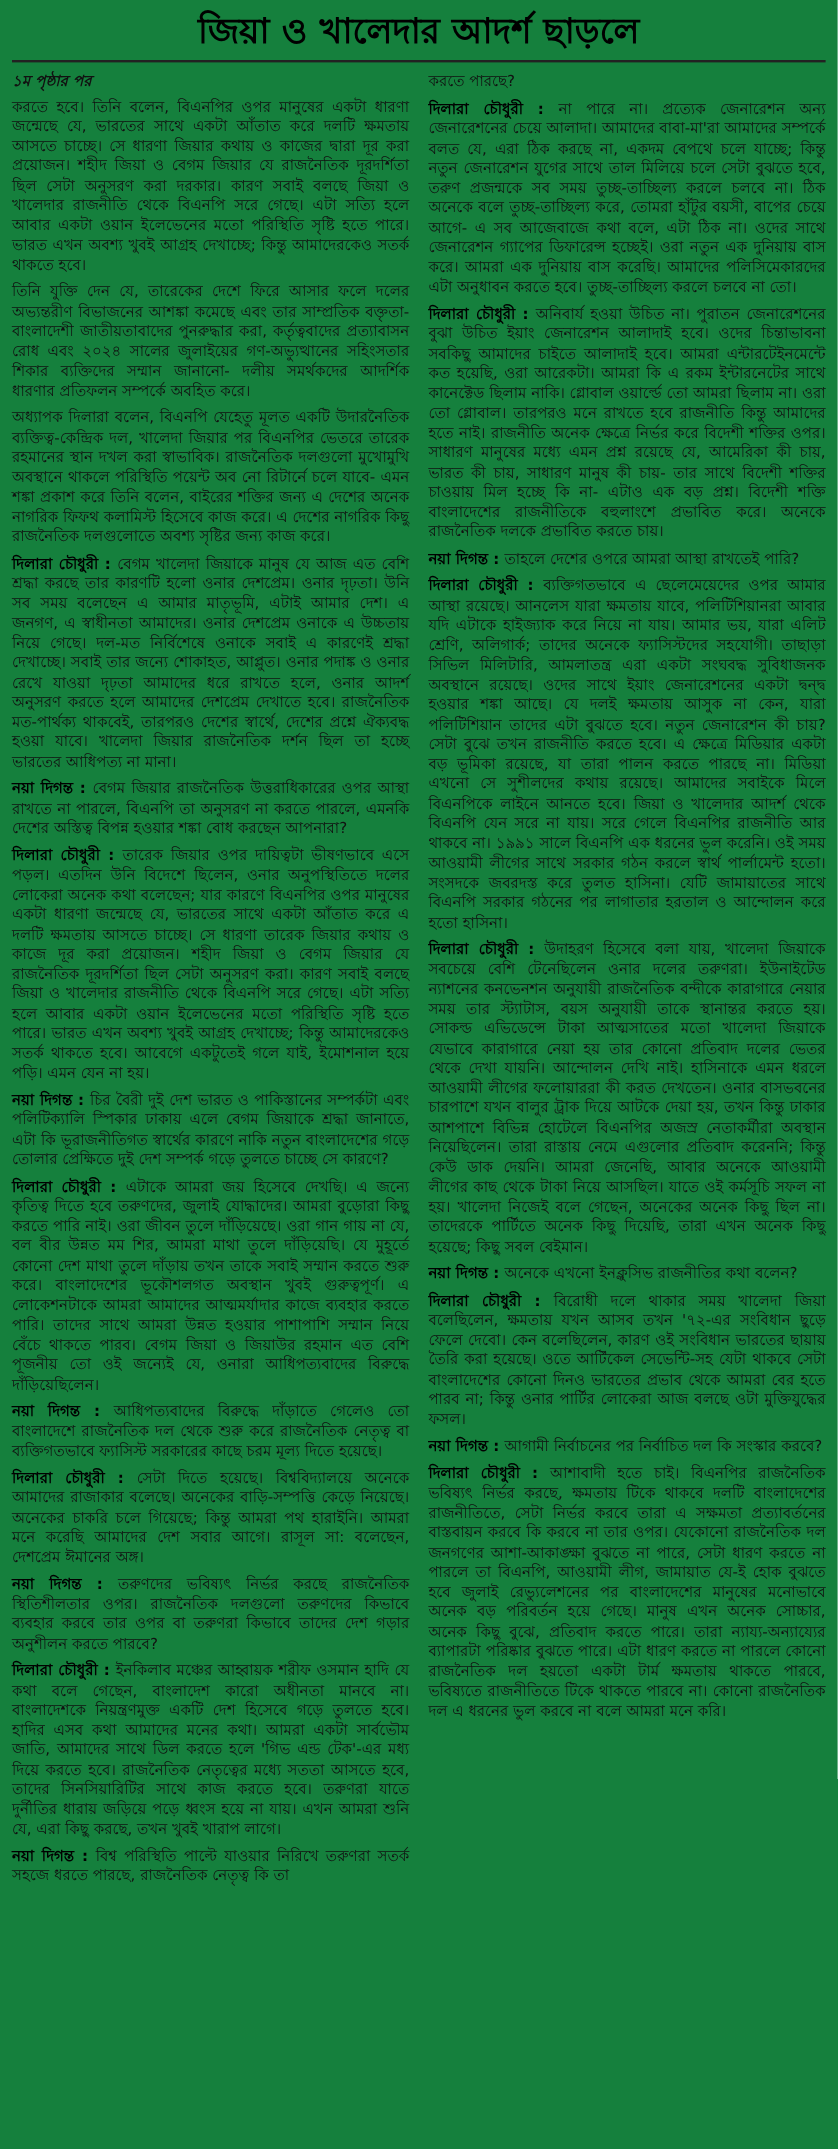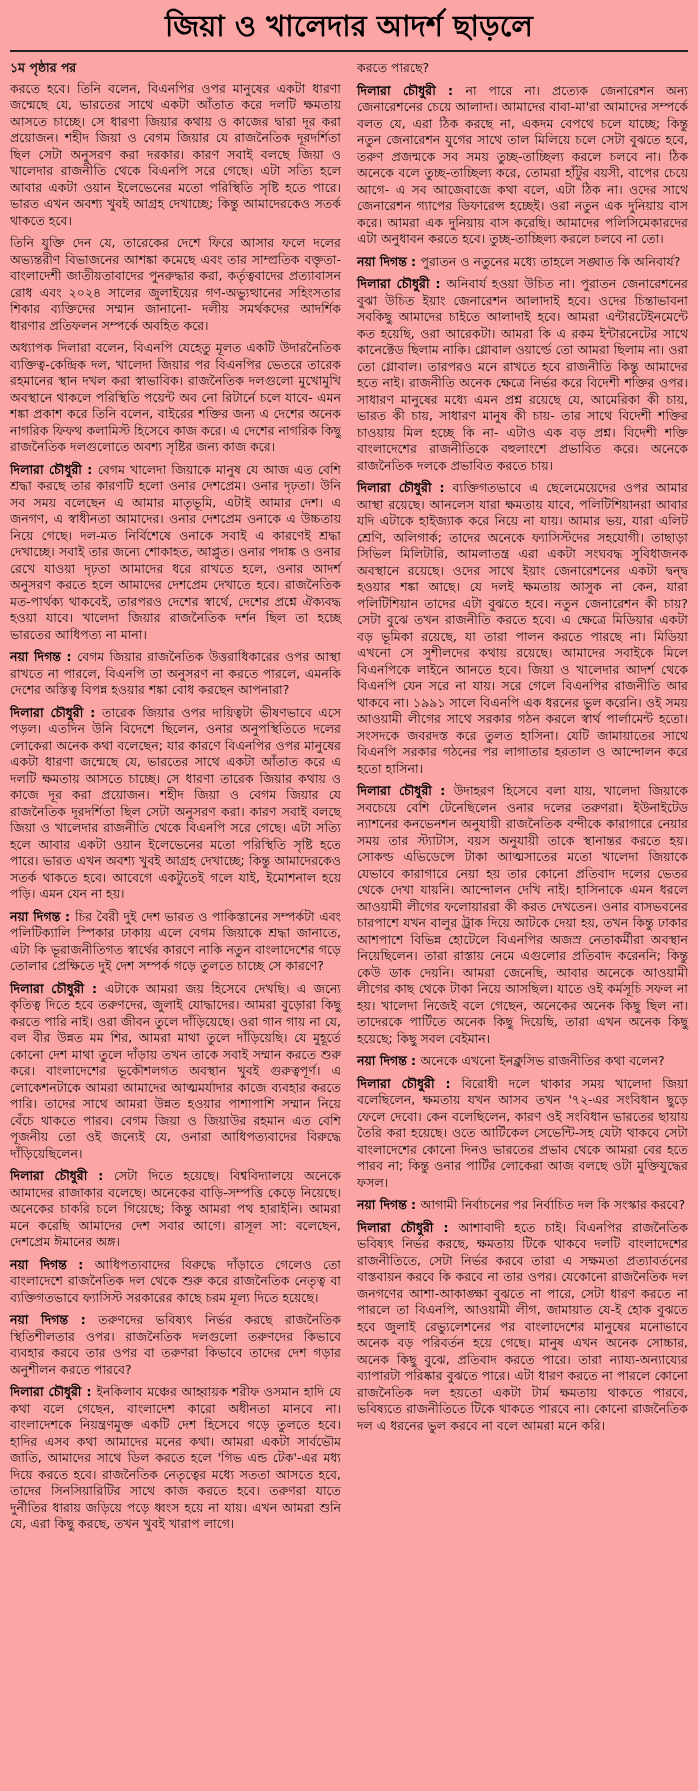--- a/index.html
+++ b/index.html
@@ -10,21 +10,21 @@
   body {
     width: 698px;
     font-family: "DejaVu Sans", "Liberation Sans", sans-serif;
     color: #111111;
   }
   .page {
     box-sizing: border-box;
     width: 698px;
     min-height: 1791px;
     padding: 6px 10px 10px 10px;
-    background: #fca5a5;
+    background: #15803d;
   }
   .header {
     border-bottom: 2px solid #222222;
     padding-bottom: 6px;
     margin-bottom: 8px;
   }
   .title {
     margin: 2px 0 0 0;
     text-align: center;
     font-size: 29px;
@@ -44,20 +44,21 @@
     font-size: 12.5px;
     line-height: 1.32;
     word-break: break-word;
   }
   .para {
     margin: 0 0 6px 0;
   }
   .continuation {
     font-weight: 700;
     margin-bottom: 4px;
+    font-style: italic;
   }
   .speaker {
     font-weight: 700;
     color: #000000;
     margin-top: 11px;
   }
 </style>
 </head>
 <body>
 
@@ -70,30 +71,31 @@
     <div class="col" id="col-left">
       <p class="para continuation">১ম পৃষ্ঠার পর</p>
     <p class="para">করতে হবে। তিনি বলেন, বিএনপির ওপর মানুষের একটা ধারণা জন্মেছে যে, ভারতের সাথে একটা আঁতাত করে দলটি ক্ষমতায় আসতে চাচ্ছে। সে ধারণা জিয়ার কথায় ও কাজের দ্বারা দূর করা প্রয়োজন। শহীদ জিয়া ও বেগম জিয়ার যে রাজনৈতিক দূরদর্শিতা ছিল সেটা অনুসরণ করা দরকার। কারণ সবাই বলছে জিয়া ও খালেদার রাজনীতি থেকে বিএনপি সরে গেছে। এটা সত্যি হলে আবার একটা ওয়ান ইলেভেনের মতো পরিস্থিতি সৃষ্টি হতে পারে। ভারত এখন অবশ্য খুবই আগ্রহ দেখাচ্ছে; কিন্তু আমাদেরকেও সতর্ক থাকতে হবে।</p>
         <p class="para">তিনি যুক্তি দেন যে, তারেকের দেশে ফিরে আসার ফলে দলের অভ্যন্তরীণ বিভাজনের আশঙ্কা কমেছে এবং তার সাম্প্রতিক বক্তৃতা- বাংলাদেশী জাতীয়তাবাদের পুনরুদ্ধার করা, কর্তৃত্ববাদের প্রত্যাবাসন রোধ এবং ২০২৪ সালের জুলাইয়ের গণ-অভ্যুত্থানের সহিংসতার শিকার ব্যক্তিদের সম্মান জানানো- দলীয় সমর্থকদের আদর্শিক ধারণার প্রতিফলন সম্পর্কে অবহিত করে।</p>
         <p class="para">অধ্যাপক দিলারা বলেন, বিএনপি যেহেতু মূলত একটি উদারনৈতিক ব্যক্তিত্ব-কেন্দ্রিক দল, খালেদা জিয়ার পর বিএনপির ভেতরে তারেক রহমানের স্থান দখল করা স্বাভাবিক। রাজনৈতিক দলগুলো মুখোমুখি অবস্থানে থাকলে পরিস্থিতি পয়েন্ট অব নো রিটার্নে চলে যাবে- এমন শঙ্কা প্রকাশ করে তিনি বলেন, বাইরের শক্তির জন্য এ দেশের অনেক নাগরিক ফিফথ কলামিস্ট হিসেবে কাজ করে। এ দেশের নাগরিক কিছু রাজনৈতিক দলগুলোতে অবশ্য সৃষ্টির জন্য কাজ করে।</p>
         <p class="para"><strong class="speaker">দিলারা চৌধুরী : </strong>বেগম খালেদা জিয়াকে মানুষ যে আজ এত বেশি শ্রদ্ধা করছে তার কারণটি হলো ওনার দেশপ্রেম। ওনার দৃঢ়তা। উনি সব সময় বলেছেন এ আমার মাতৃভূমি, এটাই আমার দেশ। এ জনগণ, এ স্বাধীনতা আমাদের। ওনার দেশপ্রেম ওনাকে এ উচ্চতায় নিয়ে গেছে। দল-মত নির্বিশেষে ওনাকে সবাই এ কারণেই শ্রদ্ধা দেখাচ্ছে। সবাই তার জন্যে শোকাহত, আপ্লুত। ওনার পদাঙ্ক ও ওনার রেখে যাওয়া দৃঢ়তা আমাদের ধরে রাখতে হলে, ওনার আদর্শ অনুসরণ করতে হলে আমাদের দেশপ্রেম দেখাতে হবে। রাজনৈতিক মত-পার্থক্য থাকবেই, তারপরও দেশের স্বার্থে, দেশের প্রশ্নে ঐক্যবদ্ধ হওয়া যাবে। খালেদা জিয়ার রাজনৈতিক দর্শন ছিল তা হচ্ছে ভারতের আধিপত্য না মানা।</p>
         <p class="para"><strong class="speaker">নয়া দিগন্ত : </strong>বেগম জিয়ার রাজনৈতিক উত্তরাধিকারের ওপর আস্থা রাখতে না পারলে, বিএনপি তা অনুসরণ না করতে পারলে, এমনকি দেশের অস্তিত্ব বিপন্ন হওয়ার শঙ্কা বোধ করছেন আপনারা?</p>
         <p class="para"><strong class="speaker">দিলারা চৌধুরী : </strong>তারেক জিয়ার ওপর দায়িত্বটা ভীষণভাবে এসে পড়ল। এতদিন উনি বিদেশে ছিলেন, ওনার অনুপস্থিতিতে দলের লোকেরা অনেক কথা বলেছেন; যার কারণে বিএনপির ওপর মানুষের একটা ধারণা জন্মেছে যে, ভারতের সাথে একটা আঁতাত করে এ দলটি ক্ষমতায় আসতে চাচ্ছে। সে ধারণা তারেক জিয়ার কথায় ও কাজে দূর করা প্রয়োজন। শহীদ জিয়া ও বেগম জিয়ার যে রাজনৈতিক দূরদর্শিতা ছিল সেটা অনুসরণ করা। কারণ সবাই বলছে জিয়া ও খালেদার রাজনীতি থেকে বিএনপি সরে গেছে। এটা সত্যি হলে আবার একটা ওয়ান ইলেভেনের মতো পরিস্থিতি সৃষ্টি হতে পারে। ভারত এখন অবশ্য খুবই আগ্রহ দেখাচ্ছে; কিন্তু আমাদেরকেও সতর্ক থাকতে হবে। আবেগে একটুতেই গলে যাই, ইমোশনাল হয়ে পড়ি। এমন যেন না হয়।</p>
         <p class="para"><strong class="speaker">নয়া দিগন্ত : </strong>চির বৈরী দুই দেশ ভারত ও পাকিস্তানের সম্পর্কটা এবং পলিটিক্যালি স্পিকার ঢাকায় এলে বেগম জিয়াকে শ্রদ্ধা জানাতে, এটা কি ভূরাজনীতিগত স্বার্থের কারণে নাকি নতুন বাংলাদেশের গড়ে তোলার প্রেক্ষিতে দুই দেশ সম্পর্ক গড়ে তুলতে চাচ্ছে সে কারণে?</p>
         <p class="para"><strong class="speaker">দিলারা চৌধুরী : </strong>এটাকে আমরা জয় হিসেবে দেখছি। এ জন্যে কৃতিত্ব দিতে হবে তরুণদের, জুলাই যোদ্ধাদের। আমরা বুড়োরা কিছু করতে পারি নাই। ওরা জীবন তুলে দাঁড়িয়েছে। ওরা গান গায় না যে, বল বীর উন্নত মম শির, আমরা মাথা তুলে দাঁড়িয়েছি। যে মুহূর্তে কোনো দেশ মাথা তুলে দাঁড়ায় তখন তাকে সবাই সম্মান করতে শুরু করে। বাংলাদেশের ভূকৌশলগত অবস্থান খুবই গুরুত্বপূর্ণ। এ লোকেশনটাকে আমরা আমাদের আত্মমর্যাদার কাজে ব্যবহার করতে পারি। তাদের সাথে আমরা উন্নত হওয়ার পাশাপাশি সম্মান নিয়ে বেঁচে থাকতে পারব। বেগম জিয়া ও জিয়াউর রহমান এত বেশি পূজনীয় তো ওই জন্যেই যে, ওনারা আধিপত্যবাদের বিরুদ্ধে দাঁড়িয়েছিলেন।</p>
+        <p class="para"><strong class="speaker">নয়া দিগন্ত : </strong>আধিপত্যবাদের বিরুদ্ধে দাঁড়াতে গেলেও তো বাংলাদেশে রাজনৈতিক দল থেকে শুরু করে রাজনৈতিক নেতৃত্ব বা ব্যক্তিগতভাবে ফ্যাসিস্ট সরকারের কাছে চরম মূল্য দিতে হয়েছে।</p>
         <p class="para"><strong class="speaker">দিলারা চৌধুরী : </strong>সেটা দিতে হয়েছে। বিশ্ববিদ্যালয়ে অনেকে আমাদের রাজাকার বলেছে। অনেকের বাড়ি-সম্পত্তি কেড়ে নিয়েছে। অনেকের চাকরি চলে গিয়েছে; কিন্তু আমরা পথ হারাইনি। আমরা মনে করেছি আমাদের দেশ সবার আগে। রাসূল সা: বলেছেন, দেশপ্রেম ঈমানের অঙ্গ।</p>
-        <p class="para"><strong class="speaker">নয়া দিগন্ত : </strong>আধিপত্যবাদের বিরুদ্ধে দাঁড়াতে গেলেও তো বাংলাদেশে রাজনৈতিক দল থেকে শুরু করে রাজনৈতিক নেতৃত্ব বা ব্যক্তিগতভাবে ফ্যাসিস্ট সরকারের কাছে চরম মূল্য দিতে হয়েছে।</p>
         <p class="para"><strong class="speaker">নয়া দিগন্ত : </strong>তরুণদের ভবিষ্যৎ নির্ভর করছে রাজনৈতিক স্থিতিশীলতার ওপর। রাজনৈতিক দলগুলো তরুণদের কিভাবে ব্যবহার করবে তার ওপর বা তরুণরা কিভাবে তাদের দেশ গড়ার অনুশীলন করতে পারবে?</p>
         <p class="para"><strong class="speaker">দিলারা চৌধুরী : </strong>ইনকিলাব মঞ্চের আহ্বায়ক শরীফ ওসমান হাদি যে কথা বলে গেছেন, বাংলাদেশ কারো অধীনতা মানবে না। বাংলাদেশকে নিয়ন্ত্রণমুক্ত একটি দেশ হিসেবে গড়ে তুলতে হবে। হাদির এসব কথা আমাদের মনের কথা। আমরা একটা সার্বভৌম জাতি, আমাদের সাথে ডিল করতে হলে 'গিভ এন্ড টেক'-এর মধ্য দিয়ে করতে হবে। রাজনৈতিক নেতৃত্বের মধ্যে সততা আসতে হবে, তাদের সিনসিয়ারিটির সাথে কাজ করতে হবে। তরুণরা যাতে দুর্নীতির ধারায় জড়িয়ে পড়ে ধ্বংস হয়ে না যায়। এখন আমরা শুনি যে, এরা কিছু করছে, তখন খুবই খারাপ লাগে।</p>
+        <p class="para"><strong class="speaker">নয়া দিগন্ত : </strong>বিশ্ব পরিস্থিতি পাল্টে যাওয়ার নিরিখে তরুণরা সতর্ক সহজে ধরতে পারছে, রাজনৈতিক নেতৃত্ব কি তা</p>
       </div>
     <div class="col" id="col-right">
         <p class="para">করতে পারছে?</p>
         <p class="para"><strong class="speaker">দিলারা চৌধুরী : </strong>না পারে না। প্রত্যেক জেনারেশন অন্য জেনারেশনের চেয়ে আলাদা। আমাদের বাবা-মা'রা আমাদের সম্পর্কে বলত যে, এরা ঠিক করছে না, একদম বেপথে চলে যাচ্ছে; কিন্তু নতুন জেনারেশন যুগের সাথে তাল মিলিয়ে চলে সেটা বুঝতে হবে, তরুণ প্রজন্মকে সব সময় তুচ্ছ-তাচ্ছিল্য করলে চলবে না। ঠিক অনেকে বলে তুচ্ছ-তাচ্ছিল্য করে, তোমরা হাঁটুর বয়সী, বাপের চেয়ে আগে- এ সব আজেবাজে কথা বলে, এটা ঠিক না। ওদের সাথে জেনারেশন গ্যাপের ডিফারেন্স হচ্ছেই। ওরা নতুন এক দুনিয়ায় বাস করে। আমরা এক দুনিয়ায় বাস করেছি। আমাদের পলিসিমেকারদের এটা অনুধাবন করতে হবে। তুচ্ছ-তাচ্ছিল্য করলে চলবে না তো।</p>
-        <p class="para"><strong class="speaker">নয়া দিগন্ত : </strong>পুরাতন ও নতুনের মধ্যে তাহলে সঙ্ঘাত কি অনিবার্য?</p>
         <p class="para"><strong class="speaker">দিলারা চৌধুরী : </strong>অনিবার্য হওয়া উচিত না। পুরাতন জেনারেশনের বুঝা উচিত ইয়াং জেনারেশন আলাদাই হবে। ওদের চিন্তাভাবনা সবকিছু আমাদের চাইতে আলাদাই হবে। আমরা এন্টারটেইনমেন্টে কত হয়েছি, ওরা আরেকটা। আমরা কি এ রকম ইন্টারনেটের সাথে কানেক্টেড ছিলাম নাকি। গ্লোবাল ওয়ার্ল্ডে তো আমরা ছিলাম না। ওরা তো গ্লোবাল। তারপরও মনে রাখতে হবে রাজনীতি কিন্তু আমাদের হতে নাই। রাজনীতি অনেক ক্ষেত্রে নির্ভর করে বিদেশী শক্তির ওপর। সাধারণ মানুষের মধ্যে এমন প্রশ্ন রয়েছে যে, আমেরিকা কী চায়, ভারত কী চায়, সাধারণ মানুষ কী চায়- তার সাথে বিদেশী শক্তির চাওয়ায় মিল হচ্ছে কি না- এটাও এক বড় প্রশ্ন। বিদেশী শক্তি বাংলাদেশের রাজনীতিকে বহুলাংশে প্রভাবিত করে। অনেকে রাজনৈতিক দলকে প্রভাবিত করতে চায়।</p>
+        <p class="para"><strong class="speaker">নয়া দিগন্ত : </strong>তাহলে দেশের ওপরে আমরা আস্থা রাখতেই পারি?</p>
         <p class="para"><strong class="speaker">দিলারা চৌধুরী : </strong>ব্যক্তিগতভাবে এ ছেলেমেয়েদের ওপর আমার আস্থা রয়েছে। আনলেস যারা ক্ষমতায় যাবে, পলিটিশিয়ানরা আবার যদি এটাকে হাইজ্যাক করে নিয়ে না যায়। আমার ভয়, যারা এলিট শ্রেণি, অলিগার্ক; তাদের অনেকে ফ্যাসিস্টদের সহযোগী। তাছাড়া সিভিল মিলিটারি, আমলাতন্ত্র এরা একটা সংঘবদ্ধ সুবিধাজনক অবস্থানে রয়েছে। ওদের সাথে ইয়াং জেনারেশনের একটা দ্বন্দ্ব হওয়ার শঙ্কা আছে। যে দলই ক্ষমতায় আসুক না কেন, যারা পলিটিশিয়ান তাদের এটা বুঝতে হবে। নতুন জেনারেশন কী চায়? সেটা বুঝে তখন রাজনীতি করতে হবে। এ ক্ষেত্রে মিডিয়ার একটা বড় ভূমিকা রয়েছে, যা তারা পালন করতে পারছে না। মিডিয়া এখনো সে সুশীলদের কথায় রয়েছে। আমাদের সবাইকে মিলে বিএনপিকে লাইনে আনতে হবে। জিয়া ও খালেদার আদর্শ থেকে বিএনপি যেন সরে না যায়। সরে গেলে বিএনপির রাজনীতি আর থাকবে না। ১৯৯১ সালে বিএনপি এক ধরনের ভুল করেনি। ওই সময় আওয়ামী লীগের সাথে সরকার গঠন করলে স্বার্থ পার্লামেন্ট হতো। সংসদকে জবরদস্ত করে তুলত হাসিনা। যেটি জামায়াতের সাথে বিএনপি সরকার গঠনের পর লাগাতার হরতাল ও আন্দোলন করে হতো হাসিনা।</p>
         <p class="para"><strong class="speaker">দিলারা চৌধুরী : </strong>উদাহরণ হিসেবে বলা যায়, খালেদা জিয়াকে সবচেয়ে বেশি টেনেছিলেন ওনার দলের তরুণরা। ইউনাইটেড ন্যাশনের কনভেনশন অনুযায়ী রাজনৈতিক বন্দীকে কারাগারে নেয়ার সময় তার স্ট্যাটাস, বয়স অনুযায়ী তাকে স্থানান্তর করতে হয়। সোকল্ড এভিডেন্সে টাকা আত্মসাতের মতো খালেদা জিয়াকে যেভাবে কারাগারে নেয়া হয় তার কোনো প্রতিবাদ দলের ভেতর থেকে দেখা যায়নি। আন্দোলন দেখি নাই। হাসিনাকে এমন ধরলে আওয়ামী লীগের ফলোয়াররা কী করত দেখতেন। ওনার বাসভবনের চারপাশে যখন বালুর ট্রাক দিয়ে আটকে দেয়া হয়, তখন কিন্তু ঢাকার আশপাশে বিভিন্ন হোটেলে বিএনপির অজস্র নেতাকর্মীরা অবস্থান নিয়েছিলেন। তারা রাস্তায় নেমে এগুলোর প্রতিবাদ করেননি; কিন্তু কেউ ডাক দেয়নি। আমরা জেনেছি, আবার অনেকে আওয়ামী লীগের কাছ থেকে টাকা নিয়ে আসছিল। যাতে ওই কর্মসূচি সফল না হয়। খালেদা নিজেই বলে গেছেন, অনেকের অনেক কিছু ছিল না। তাদেরকে পার্টিতে অনেক কিছু দিয়েছি, তারা এখন অনেক কিছু হয়েছে; কিছু সবল বেইমান।</p>
         <p class="para"><strong class="speaker">নয়া দিগন্ত : </strong>অনেকে এখনো ইনক্লুসিভ রাজনীতির কথা বলেন?</p>
         <p class="para"><strong class="speaker">দিলারা চৌধুরী : </strong>বিরোধী দলে থাকার সময় খালেদা জিয়া বলেছিলেন, ক্ষমতায় যখন আসব তখন '৭২-এর সংবিধান ছুড়ে ফেলে দেবো। কেন বলেছিলেন, কারণ ওই সংবিধান ভারতের ছায়ায় তৈরি করা হয়েছে। ওতে আর্টিকেল সেভেন্টি-সহ যেটা থাকবে সেটা বাংলাদেশের কোনো দিনও ভারতের প্রভাব থেকে আমরা বের হতে পারব না; কিন্তু ওনার পার্টির লোকেরা আজ বলছে ওটা মুক্তিযুদ্ধের ফসল।</p>
         <p class="para"><strong class="speaker">নয়া দিগন্ত : </strong>আগামী নির্বাচনের পর নির্বাচিত দল কি সংস্কার করবে?</p>
         <p class="para"><strong class="speaker">দিলারা চৌধুরী : </strong>আশাবাদী হতে চাই। বিএনপির রাজনৈতিক ভবিষ্যৎ নির্ভর করছে, ক্ষমতায় টিকে থাকবে দলটি বাংলাদেশের রাজনীতিতে, সেটা নির্ভর করবে তারা এ সক্ষমতা প্রত্যাবর্তনের বাস্তবায়ন করবে কি করবে না তার ওপর। যেকোনো রাজনৈতিক দল জনগণের আশা-আকাঙ্ক্ষা বুঝতে না পারে, সেটা ধারণ করতে না পারলে তা বিএনপি, আওয়ামী লীগ, জামায়াত যে-ই হোক বুঝতে হবে জুলাই রেভ্যুলেশনের পর বাংলাদেশের মানুষের মনোভাবে অনেক বড় পরিবর্তন হয়ে গেছে। মানুষ এখন অনেক সোচ্চার, অনেক কিছু বুঝে, প্রতিবাদ করতে পারে। তারা ন্যায্য-অন্যায্যের ব্যাপারটা পরিষ্কার বুঝতে পারে। এটা ধারণ করতে না পারলে কোনো রাজনৈতিক দল হয়তো একটা টার্ম ক্ষমতায় থাকতে পারবে, ভবিষ্যতে রাজনীতিতে টিকে থাকতে পারবে না। কোনো রাজনৈতিক দল এ ধরনের ভুল করবে না বলে আমরা মনে করি।</p>
       </div>
   </div>
 </div>
 

